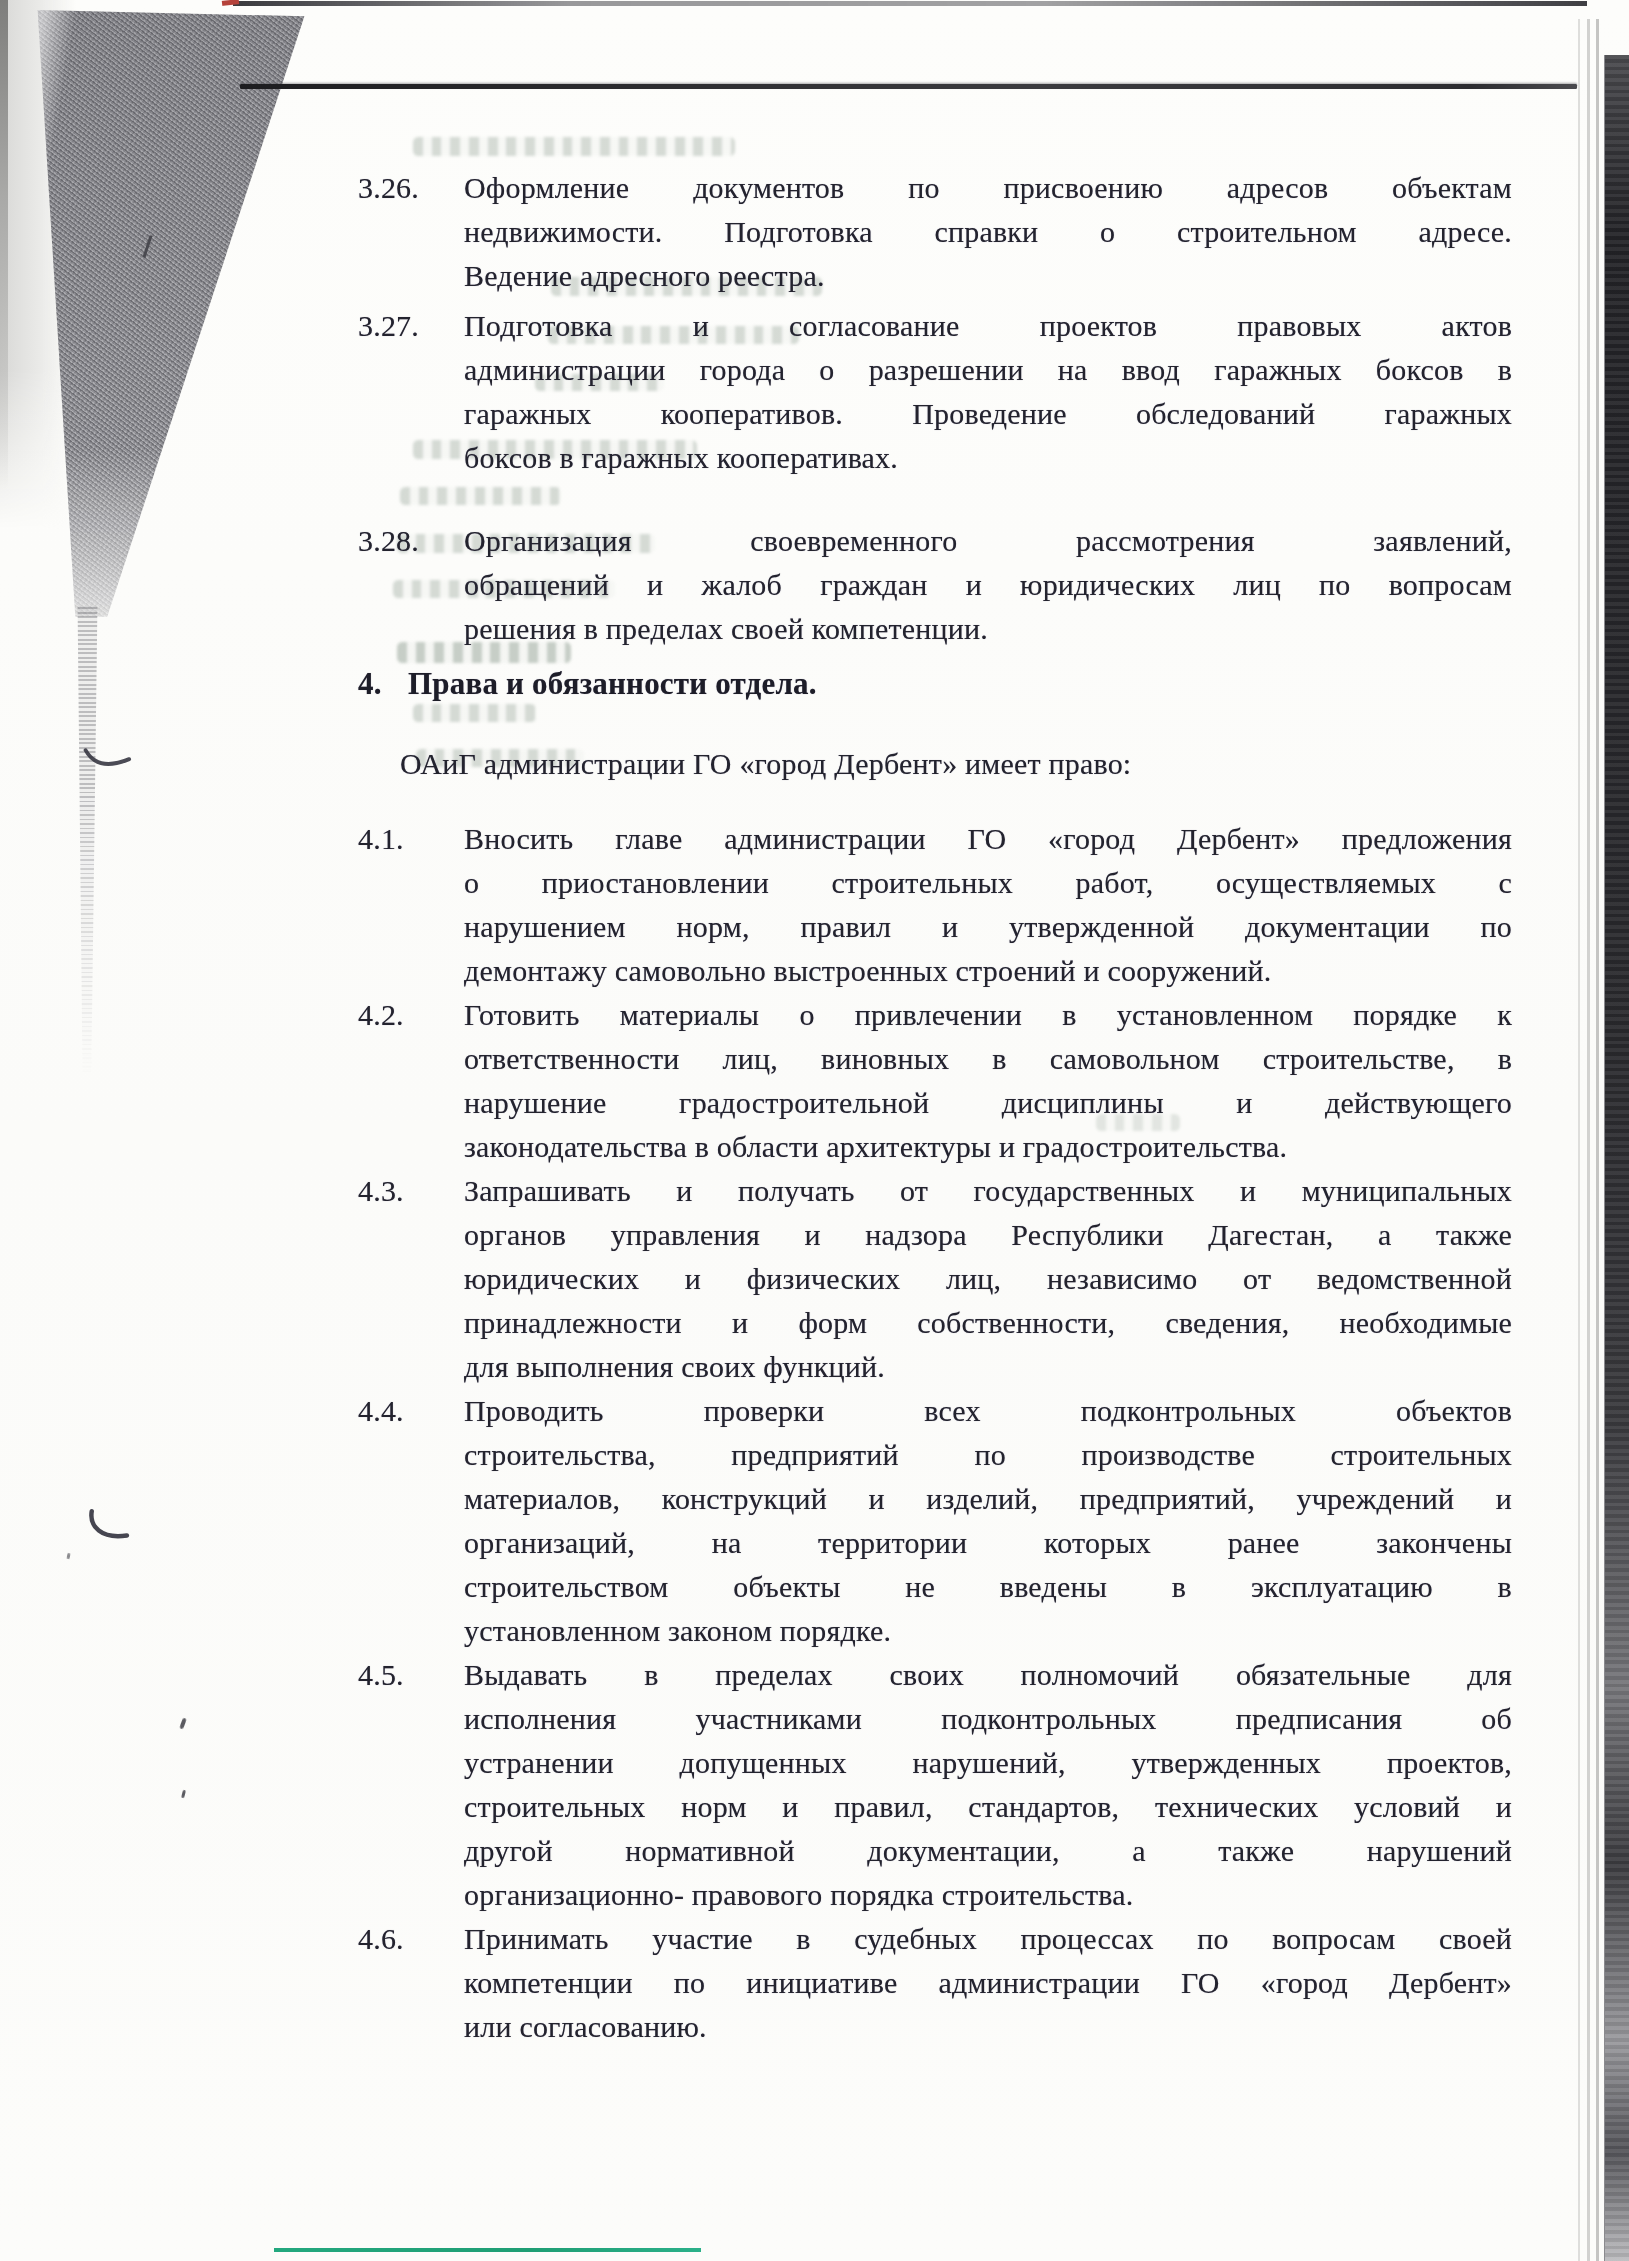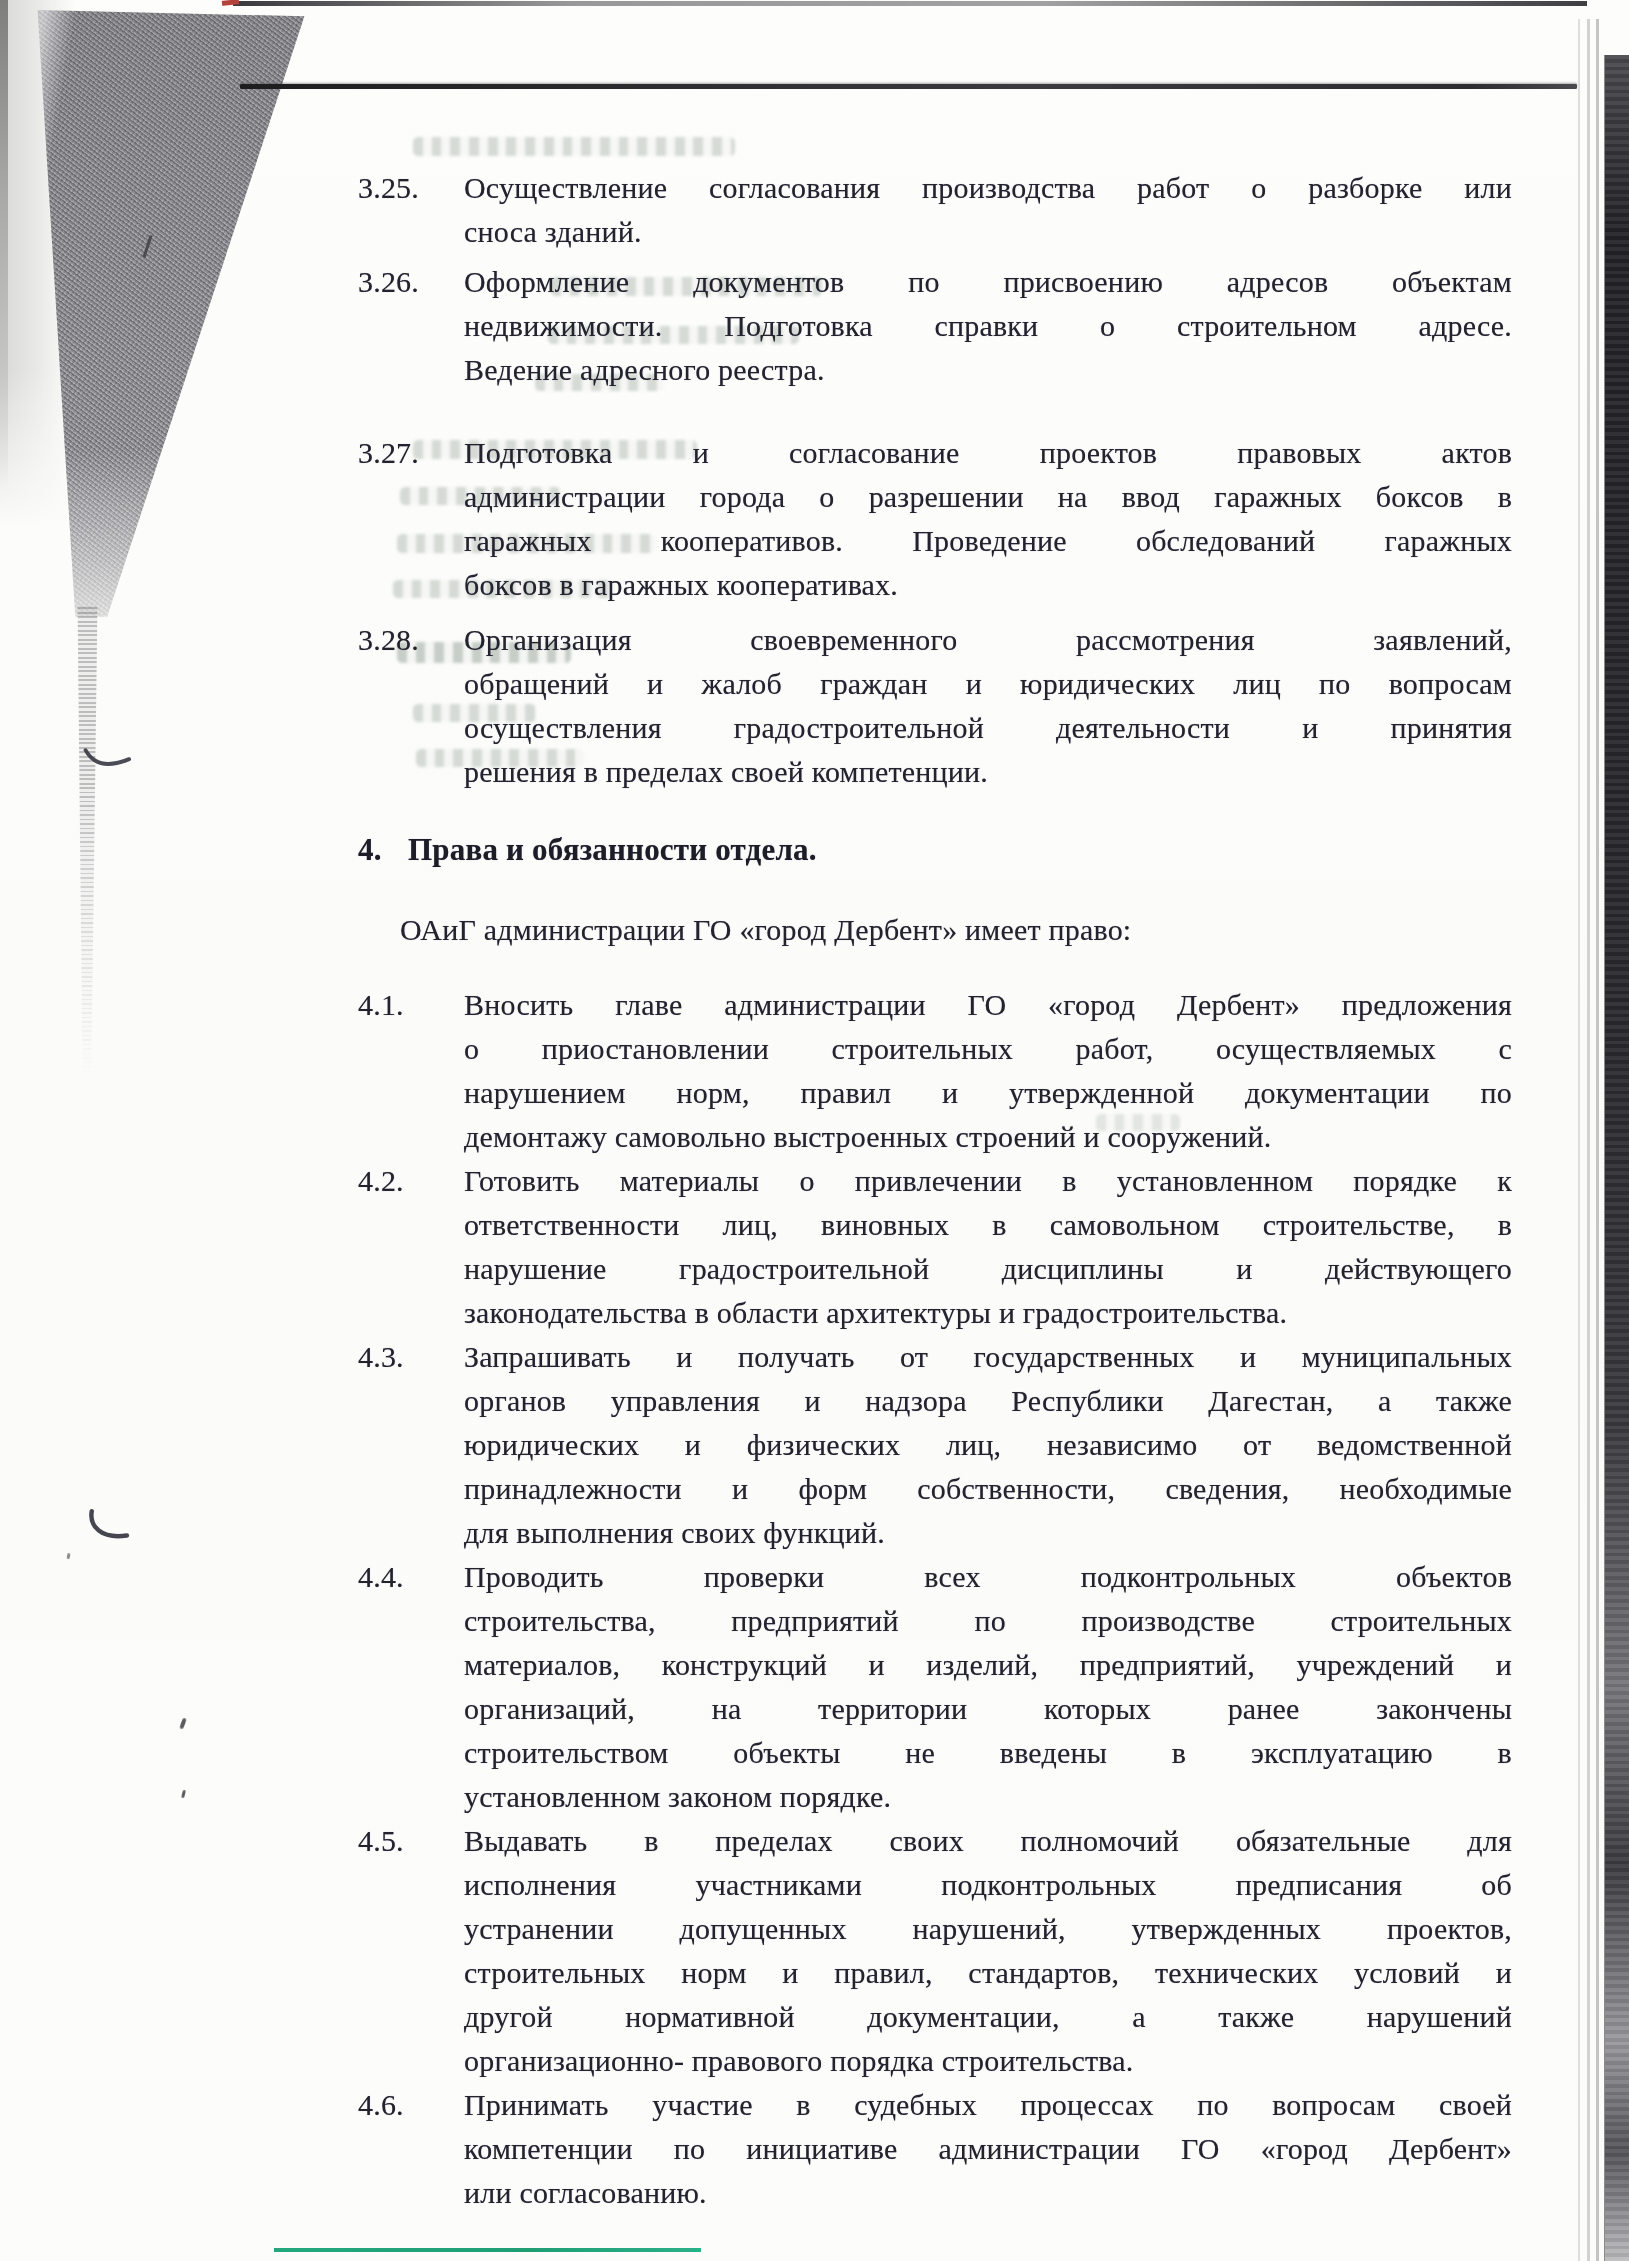--- a/index.html
+++ b/index.html
@@ -133,27 +133,20 @@
   <path d="M9,6 C5,30 24,50 64,44" fill="none" stroke="#32323e" stroke-width="7" stroke-linecap="round" opacity="0.9"></path>
 </svg>
 <div class="artifact ink-speck" id="speck1"></div>
 <div class="artifact ink-speck" id="speck2"></div>
 <div class="artifact ink-speck" id="speck3"></div>
 <div class="artifact" id="green-line"></div>
 
 <div id="content">
   <div id="sec3-list">
       <div class="doc-item">
-    <div class="num">3.25.</div>
-    <div class="lines">
-          <div class="line">Осуществление согласования производства работ о разборке или</div>
-          <div class="line last">сноса зданий.</div>
-        </div>
-  </div>
-      <div class="doc-item">
     <div class="num">3.26.</div>
     <div class="lines">
           <div class="line">Оформление документов по присвоению адресов объектам</div>
           <div class="line">недвижимости. Подготовка справки о строительном адресе.</div>
           <div class="line last">Ведение адресного реестра.</div>
         </div>
   </div>
       <div class="doc-item">
     <div class="num">3.27.</div>
     <div class="lines">
@@ -161,21 +154,20 @@
           <div class="line">администрации города о разрешении на ввод гаражных боксов в</div>
           <div class="line">гаражных кооперативов. Проведение обследований гаражных</div>
           <div class="line last">боксов в гаражных кооперативах.</div>
         </div>
   </div>
       <div class="doc-item">
     <div class="num">3.28.</div>
     <div class="lines">
           <div class="line">Организация своевременного рассмотрения заявлений,</div>
           <div class="line">обращений и жалоб граждан и юридических лиц по вопросам</div>
-          <div class="line">осуществления градостроительной деятельности и принятия</div>
           <div class="line last">решения в пределах своей компетенции.</div>
         </div>
   </div>
     </div>
 
   <div id="heading">
     <span class="hnum">4.</span>
     <span>Права и обязанности отдела.</span>
   </div>
 

